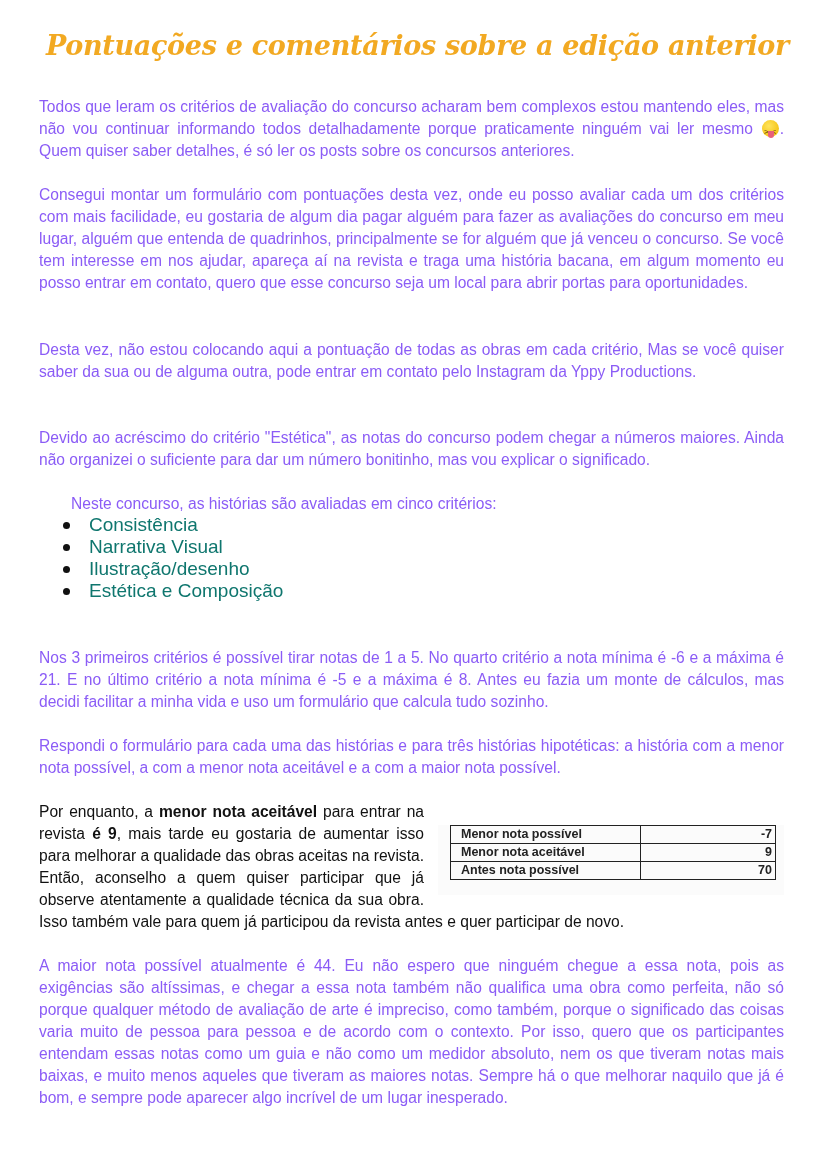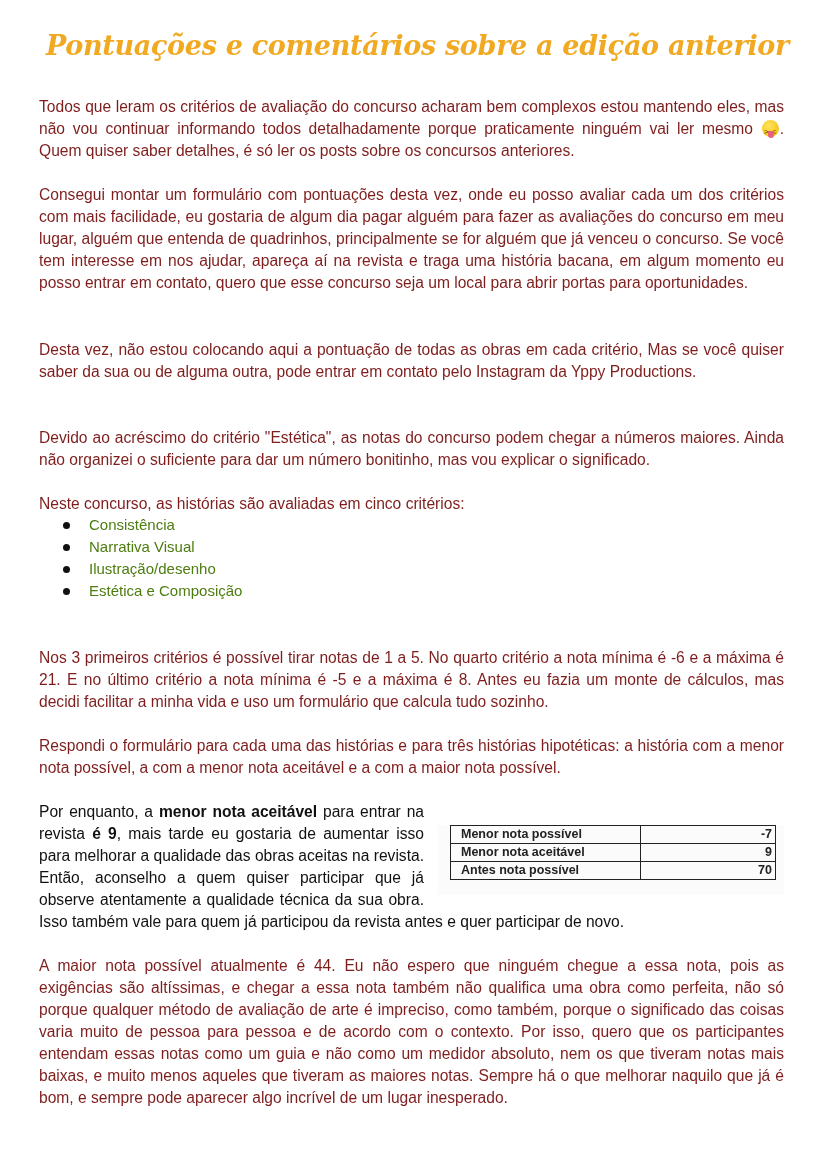--- a/index.html
+++ b/index.html
@@ -6,38 +6,38 @@
   body { width: 827px; height: 1169px; position: relative; overflow: hidden; }
   .page { position: absolute; left: 0; top: 0; width: 827px; height: 1169px; background: #fff; }
   .title {
     position: absolute; left: 4px; top: 30px; width: 827px; text-align: center;
     font-family: "DejaVu Serif", serif; font-style: italic; font-weight: bold;
     font-size: 27px; color: #f2a922; letter-spacing: -0.3px;
   }
   .para {
     position: absolute; left: 39px; width: 745px;
     font-family: "Liberation Sans", sans-serif; font-size: 15.6px; line-height: 22px;
-    color: #7f1d1d; text-align: justify; margin: 0;
+    color: #8b5cf6; text-align: justify; margin: 0;
   }
   .emoji {
     display: inline-block; width: 17px; height: 17px; border-radius: 50%;
     background: radial-gradient(circle at 40% 35%, #ffe45c, #f5c518 70%, #e0a800);
     vertical-align: -3px; position: relative; margin: 0 1px;
   }
   .emoji::after {
     content: ""; position: absolute; left: 6px; top: 11px; width: 6px; height: 7px;
     background: #e8607a; border-radius: 0 0 4px 4px;
   }
   .emoji::before {
     content: "> <"; position: absolute; left: 2px; top: 1px; font-size: 7px;
     font-family: "DejaVu Sans", sans-serif; color: #4a3000; letter-spacing: -0.5px;
   }
   ul.criteria {
     position: absolute; left: 39px; top: 514px; margin: 0; padding: 0; list-style: none;
-    font-family: "Liberation Sans", sans-serif; font-size: 15px; line-height: 22px; color: #4d7c0f;
+    font-family: "Liberation Sans", sans-serif; font-size: 19px; line-height: 22px; color: #0f766e;
   }
   ul.criteria li { position: relative; padding-left: 50px; }
   ul.criteria li .bullet {
     position: absolute; left: 24px; top: 8px; width: 7px; height: 7px; border-radius: 50%; background: #111;
   }
   .wrap-para { position: absolute; left: 39px; top: 827px; width: 745px;
     font-family: "Liberation Sans", sans-serif; font-size: 15.6px; line-height: 22px; color: #111; text-align: justify; }
   .table-box {
     float: right; width: 346px; height: 70px; margin: 0 0 6px 14px; position: relative;
     background: #fbfbfb;
@@ -59,21 +59,21 @@
   <div class="title">Pontuações e comentários sobre a edição anterior</div>
 
   <p class="para" style="top:96px;"><span>Todos que leram os critérios de avaliação do concurso acharam bem complexos estou mantendo eles, mas não vou continuar informando todos detalhadamente porque praticamente ninguém vai ler mesmo </span><span class="emoji"></span><span>. Quem quiser saber detalhes, é só ler os posts sobre os concursos anteriores.</span></p>
 
   <p class="para" style="top:184px;">Consegui montar um formulário com pontuações desta vez, onde eu posso avaliar cada um dos critérios com mais facilidade, eu gostaria de algum dia pagar alguém para fazer as avaliações do concurso em meu lugar, alguém que entenda de quadrinhos, principalmente se for alguém que já venceu o concurso. Se você tem interesse em nos ajudar, apareça aí na revista e traga uma história bacana, em algum momento eu posso entrar em contato, quero que esse concurso seja um local para abrir portas para oportunidades.</p>
 
   <p class="para" style="top:339px;">Desta vez, não estou colocando aqui a pontuação de todas as obras em cada critério, Mas se você quiser saber da sua ou de alguma outra, pode entrar em contato pelo Instagram da Yppy Productions.</p>
 
   <p class="para" style="top:427px;">Devido ao acréscimo do critério "Estética", as notas do concurso podem chegar a números maiores. Ainda não organizei o suficiente para dar um número bonitinho, mas vou explicar o significado.</p>
 
-  <p class="para" style="top:493px;">Neste concurso, as histórias são avaliadas em cinco critérios:</p>
+  <p class="para" style="top:493px;margin-left:32px;">Neste concurso, as histórias são avaliadas em cinco critérios:</p>
 
   <ul class="criteria">
     <li><span class="bullet"></span><span>Consistência</span></li>
     <li><span class="bullet"></span><span>Narrativa Visual</span></li>
     <li><span class="bullet"></span><span>Ilustração/desenho</span></li>
     <li><span class="bullet"></span><span>Estética e Composição</span></li>
   </ul>
 
   <p class="para" style="top:647px;">Nos 3 primeiros critérios é possível tirar notas de 1 a 5. No quarto critério a nota mínima é -6 e a máxima é 21. E no último critério a nota mínima é -5 e a máxima é 8. Antes eu fazia um monte de cálculos, mas decidi facilitar a minha vida e uso um formulário que calcula tudo sozinho.</p>
 

